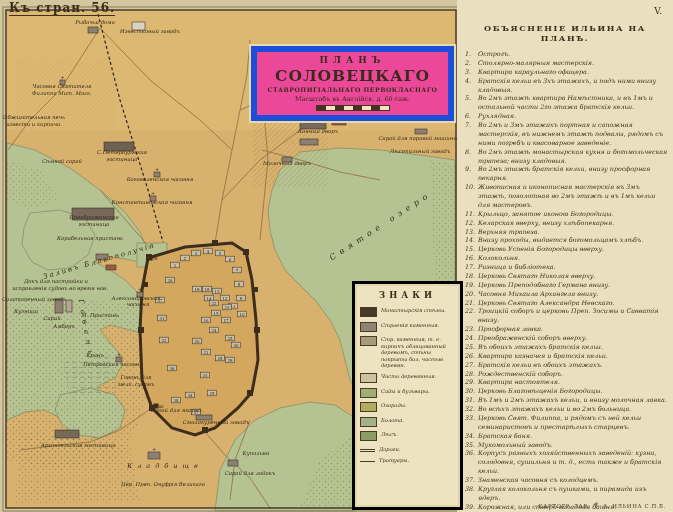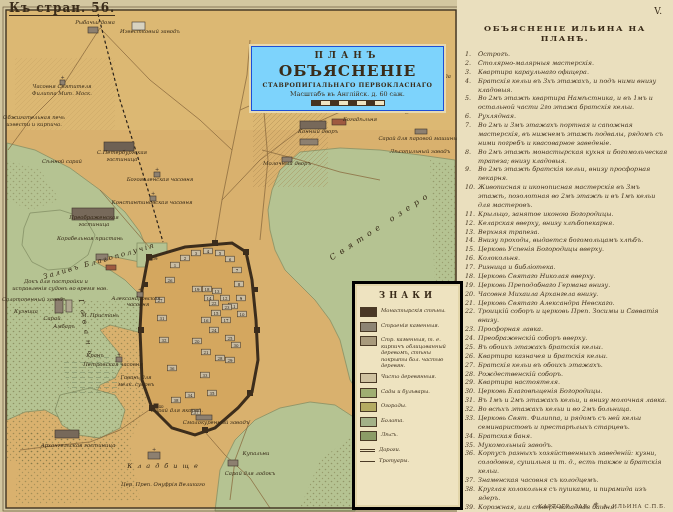--- a/index.html
+++ b/index.html
@@ -3,21 +3,21 @@
 <meta charset="utf-8">
 <style>
   html,body{margin:0;padding:0}
   body{width:673px;height:512px;position:relative;overflow:hidden;
        background:#d3c7a0;font-family:"DejaVu Serif",serif;color:#3a2c1a}
   #map-svg{position:absolute;left:0;top:0}
   .corner-note{position:absolute;top:1px;left:9px;font-size:12px;font-weight:bold;
        letter-spacing:1px;border-bottom:1px solid #40301e;z-index:6}
   
   .cartouche{position:absolute;left:251px;top:46px;width:187px;z-index:5;
-       background:#7dd3fc;border:1px solid #1d4ed8;box-shadow:0 0 0 2px #e6d9b0;
+       background:#ec4899;border:6px solid #1d4ed8;box-shadow:0 0 0 2px #e6d9b0;
        text-align:center;padding:3px 2px 4px}
   .t1{font-size:9px;letter-spacing:5px;font-weight:bold}
   .t2{font-size:15.5px;letter-spacing:1px;font-weight:bold;margin-top:1px}
   .t3{font-size:6.2px;letter-spacing:.5px;font-weight:bold;margin-top:1px}
   .t4{font-size:14px;letter-spacing:2px;font-weight:bold}
   .tscale{font-size:6.4px;margin-top:2px}
   .scalebar{width:72px;height:4px;margin:2px auto 0;border:1px solid #46331f;
        background:repeating-linear-gradient(90deg,#46331f 0 9px,#efe5c2 9px 18px)}
   
   .znaki{position:absolute;left:352px;top:281px;width:105px;height:223px;z-index:5;
@@ -281,21 +281,21 @@
     </g>
 
   <rect x="6" y="10" width="450" height="498" fill="none" stroke="#3f3322" stroke-width="1.4"></rect>
   <rect x="3" y="7" width="456" height="504" fill="none" stroke="#6b5a3e" stroke-width="0.7"></rect>
 </svg>
 
 <div class="corner-note">Къ стран. 56.</div>
 
 <div class="cartouche">
   <div class="t1">ПЛАНЪ</div>
-  <div class="t2">ОБЪЯСНЕНІЕ</div>
+  <div class="t2">СОЛОВЕЦКАГО</div>
   <div class="t3">СТАВРОПИГІАЛЬНАГО ПЕРВОКЛАСНАГО</div>
   <div class="tscale">Масштабъ въ Англійск. д. 60 саж.</div>
   <div class="scalebar"></div>
 </div>
 
 <div class="znaki">
   <div class="znaki-h">ЗНАКИ</div>
   <div id="key-list">
       <div class="key-row">
         <div class="key-sw" style="background: rgb(74, 56, 38);"></div>

